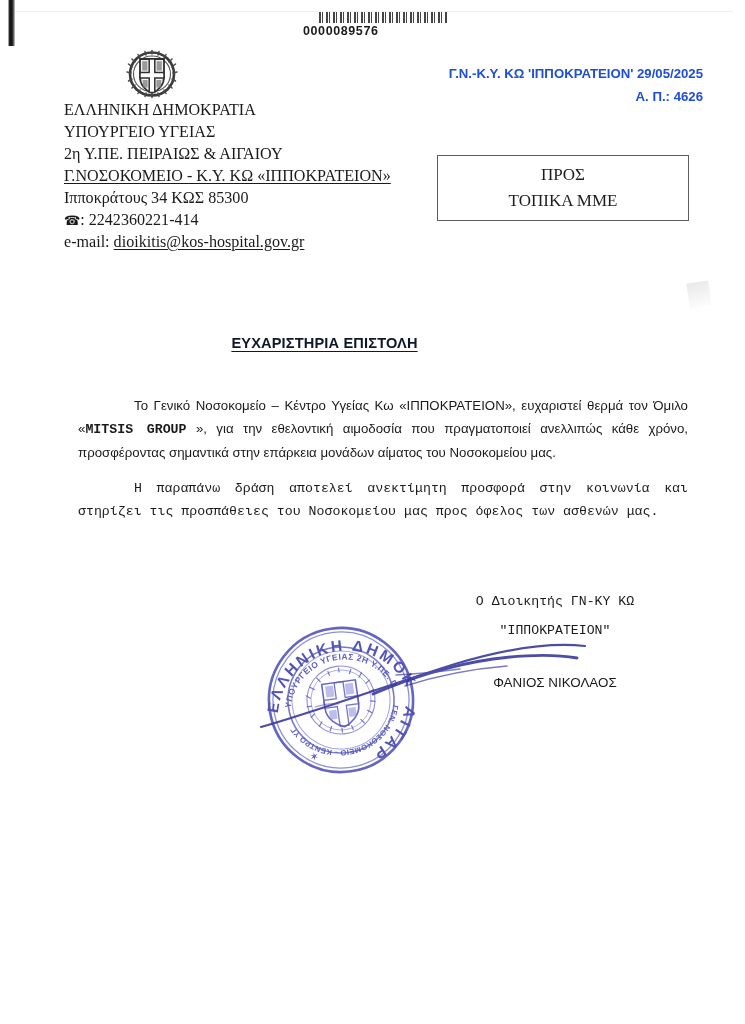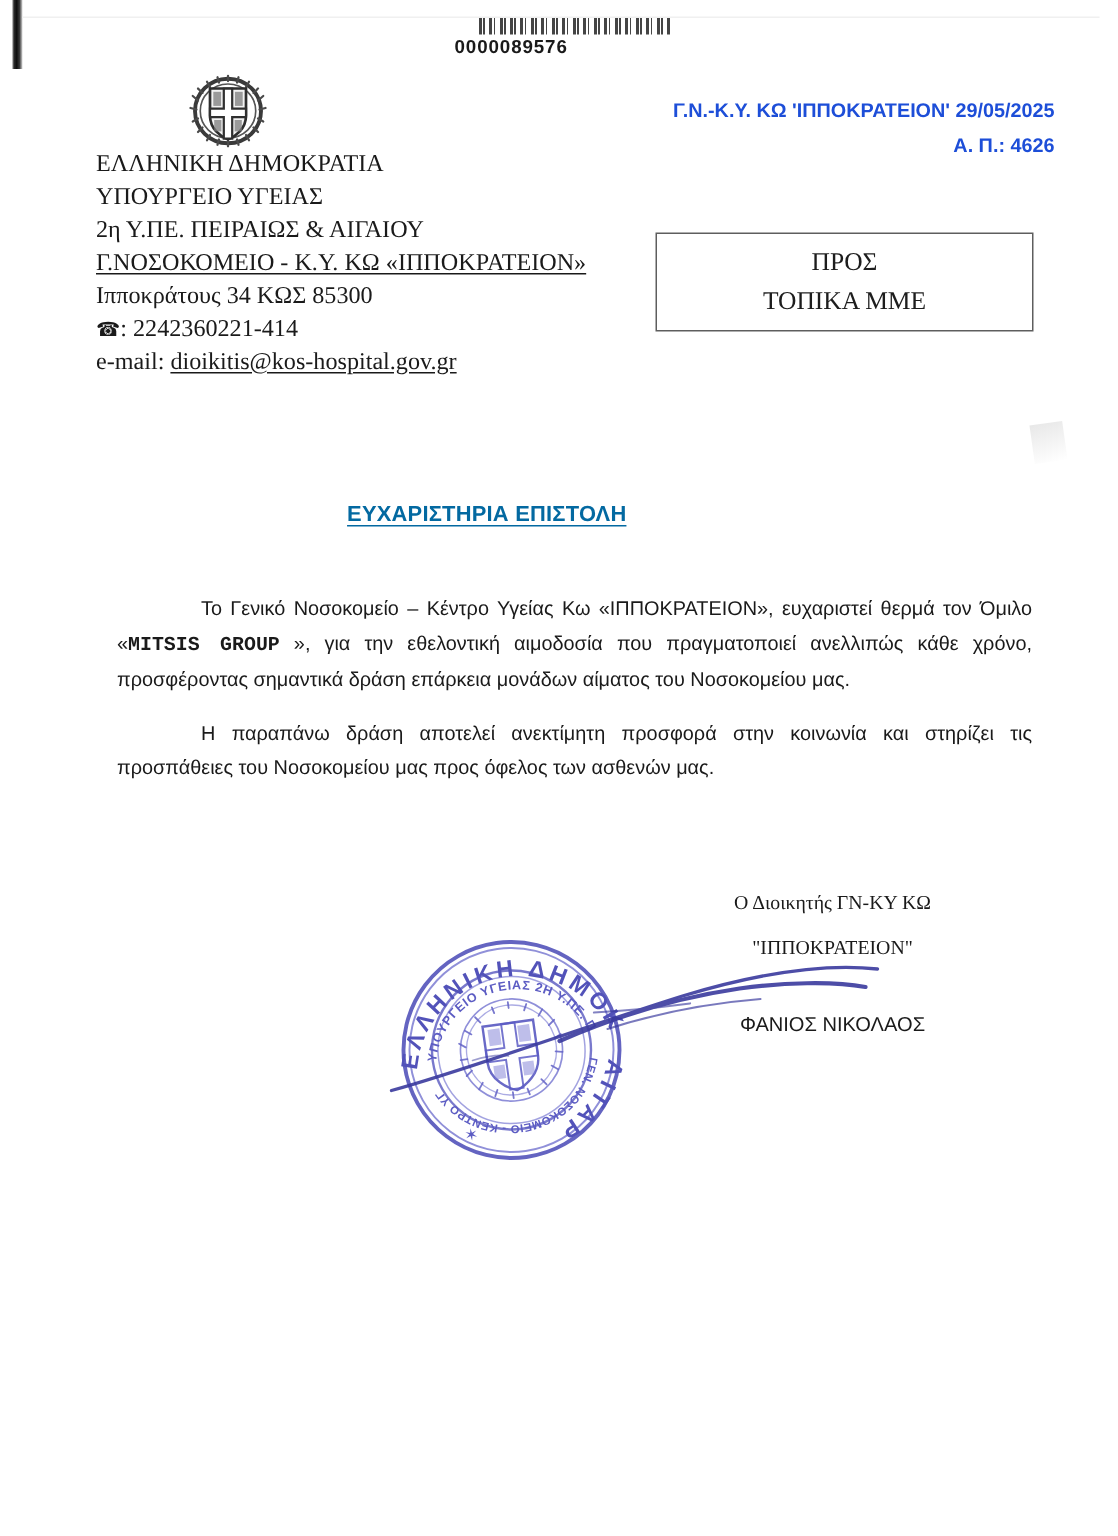--- a/index.html
+++ b/index.html
@@ -83,42 +83,42 @@
     background: linear-gradient(170deg, rgba(150,150,150,.22), rgba(255,255,255,0));
     transform: rotate(-8deg);
   }
 
   
   .doc-title {
     position: absolute; left: 0; top: 335px; width: 649px;
     text-align: center;
     font-family: "Liberation Sans", sans-serif;
     font-weight: bold; font-size: 14.6px; letter-spacing: .15px;
-    color: #0369a1;
+    color: #0f172a;
   }
   .doc-title span {
     text-decoration: underline; text-underline-offset: 3px;
   }
 
   
   .body-text {
     position: absolute; left: 78px; top: 395px; width: 610px;
     font-family: "Liberation Sans", sans-serif;
     font-size: 13.25px; line-height: 1.73;
     text-align: justify; color: #1a1a1a;
   }
   .body-text p { margin: 0 0 13px 0; text-indent: 56px; }
-  .body-text p:last-child { margin-bottom: 0; }
+  .body-text p:last-child { margin-bottom: 0; font-family: Liberation Mono, monospace; }
   .body-text b { font-weight: bold; font-family: Liberation Mono, monospace; }
 
   
   .sign-block {
     position: absolute; left: 420px; top: 594px; width: 270px;
     text-align: center;
-    font-family: Liberation Serif, serif;
+    font-family: Liberation Mono, monospace;
     font-size: 13.2px; color: #1a1a1a;
   }
   .sign-line-1 { margin-bottom: 14px; }
   .sign-line-2 { margin-bottom: 0; }
   .sign-name {
     position: absolute; left: 420px; top: 675px; width: 270px;
     text-align: center;
     font-family: "Liberation Sans", sans-serif;
     font-size: 13.4px; color: #1a1a1a;
   }
@@ -212,21 +212,21 @@
   <div>ΤΟΠΙΚΑ ΜΜΕ</div>
 </div>
 
 <div class="scan-artifact"></div>
 
 <div class="doc-title">
   <span>ΕΥΧΑΡΙΣΤΗΡΙΑ ΕΠΙΣΤΟΛΗ</span>
 </div>
 
 <div class="body-text">
-  <p><span>Το Γενικό Νοσοκομείο – Κέντρο Υγείας Κω «ΙΠΠΟΚΡΑΤΕΙΟΝ»,  ευχαριστεί θερμά τον Όμιλο  «</span><b>MITSIS GROUP</b><span> », για την  εθελοντική αιμοδοσία που πραγματοποιεί ανελλιπώς κάθε χρόνο, προσφέροντας σημαντικά δράση επάρκεια   μονάδων αίματος του Νοσοκομείου μας.</span></p>
+  <p><span>Το Γενικό Νοσοκομείο – Κέντρο Υγείας Κω «ΙΠΠΟΚΡΑΤΕΙΟΝ»,  ευχαριστεί θερμά τον Όμιλο  «</span><b>MITSIS GROUP</b><span> », για την  εθελοντική αιμοδοσία που πραγματοποιεί ανελλιπώς κάθε χρόνο, προσφέροντας σημαντικά στην επάρκεια   μονάδων αίματος του Νοσοκομείου μας.</span></p>
   <p>Η παραπάνω δράση αποτελεί ανεκτίμητη προσφορά στην κοινωνία και στηρίζει τις προσπάθειες του Νοσοκομείου μας προς όφελος των  ασθενών μας.</p>
 </div>
 
 <div class="stamp">
   <svg viewBox="0 0 170 160" width="170" height="160" aria-hidden="true">
     <defs>
       <path id="ringOuter" d="M85,81 m-69,-6 a70,70 0 1,1 0.2,1.5" fill="none"></path>
       <path id="arcTopOut" d="M 20 92 A 68 66 0 0 1 152 78" fill="none"></path>
       <path id="arcBotOut" d="M 150 90 A 68 66 0 0 1 22 104" fill="none"></path>
       <path id="arcTopIn" d="M 33 92 A 54 52 0 0 1 139 80" fill="none"></path>

